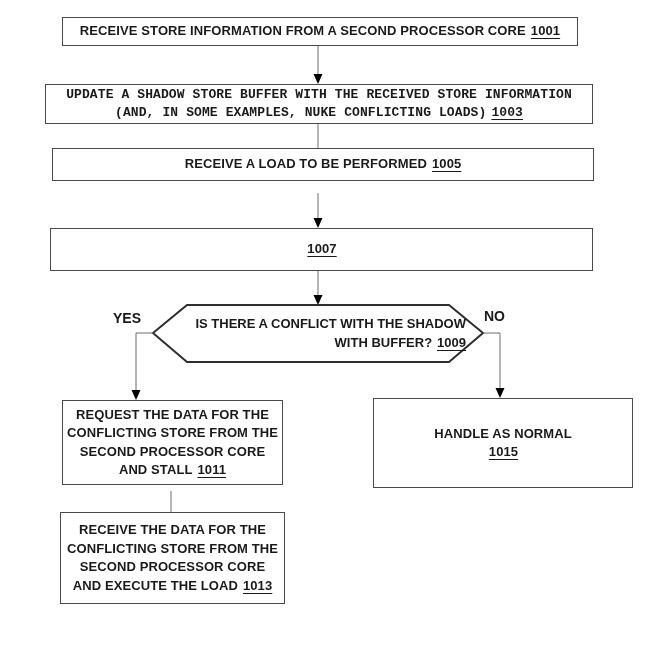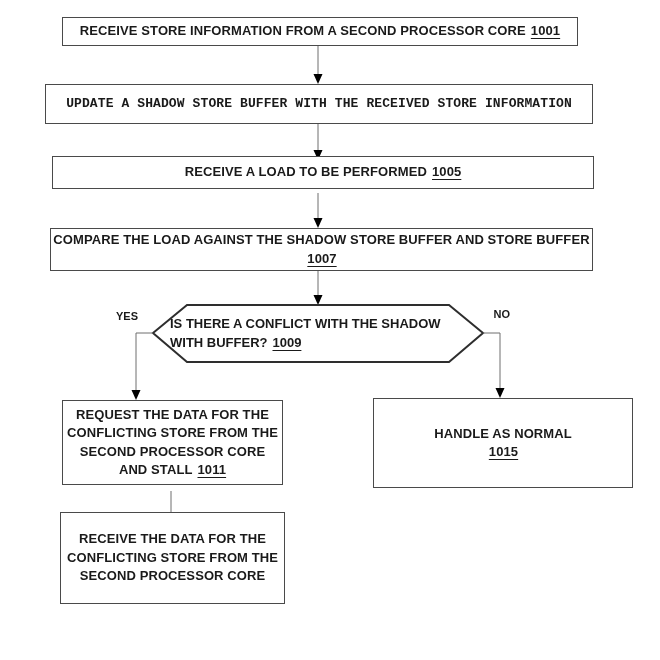--- a/index.html
+++ b/index.html
@@ -36,51 +36,51 @@
     font-size: 13px;
     font-weight: bold;
     line-height: 18.5px;
     letter-spacing: 0.1px;
   }
   .hex-text {
     position: absolute;
     display: flex;
     flex-direction: column;
     justify-content: center;
-    align-items: flex-start;
+    align-items: flex-end;
     text-align: center;
     font-size: 13px;
     font-weight: bold;
     line-height: 18.5px;
     background: transparent;
   }
   .ln { margin: 0; padding: 0; }
   .ref {
     text-decoration: underline;
     text-underline-offset: 2.5px;
     margin-left: 5px;
   }
   .ref.solo { margin-left: 1px; }
   .branch-label {
     position: absolute;
-    font-size: 11px;
+    font-size: 14px;
     font-weight: bold;
     color: #1a1a1a;
   }
   
   #b1001 { left: 62px;  top: 17px;  width: 516px; height: 29px; }
   #b1003 { left: 45px;  top: 84px;  width: 548px; height: 40px; font-family: Liberation Mono, monospace; }
-  #b1005 { left: 52px;  top: 156px; width: 542px; height: 33px; }
+  #b1005 { left: 52px;  top: 148px; width: 542px; height: 33px; }
   #b1007 { left: 50px;  top: 228px; width: 543px; height: 43px; }
   #t1009 { left: 170px; top: 305px; width: 296px; height: 57px; }
   #b1011 { left: 62px;  top: 400px; width: 221px; height: 85px; }
   #b1015 { left: 373px; top: 398px; width: 260px; height: 90px; }
   #b1013 { left: 60px;  top: 512px; width: 225px; height: 92px; }
   #lbl-yes { left: 110px; top: 310px; width: 34px; text-align: center; }
-  #lbl-no  { left: 484px; top: 308px; width: 26px; text-align: right; }
+  #lbl-no  { left: 484px; top: 308px; width: 26px; text-align: left; }
 </style>
 </head>
 <body>
 
 <div class="canvas">
 
   <svg class="wires" viewBox="0 0 660 660" xmlns="http://www.w3.org/2000/svg">
 
     <line x1="318" y1="46" x2="318" y2="76" stroke="#6e6e6e" stroke-width="1"></line>
     <polygon points="313.5,74 322.5,74 318,84" fill="#000000"></polygon>
@@ -105,28 +105,28 @@
     <line x1="171" y1="491" x2="171" y2="520" stroke="#6e6e6e" stroke-width="1"></line>
     <polygon points="166.5,518 175.5,518 171,528" fill="#000000"></polygon>
   </svg>
 
   <div class="box" id="b1001">
     <p class="ln"><span>RECEIVE STORE INFORMATION FROM A SECOND PROCESSOR CORE</span><span class="ref">1001</span></p>
   </div>
 
   <div class="box" id="b1003">
     <p class="ln"><span>UPDATE A SHADOW STORE BUFFER WITH THE RECEIVED STORE INFORMATION</span></p>
+    <p class="ln"><span>(AND, IN SOME EXAMPLES, NUKE CONFLICTING LOADS)</span><span class="ref">1003</span></p>
   </div>
 
   <div class="box" id="b1005">
     <p class="ln"><span>RECEIVE A LOAD TO BE PERFORMED</span><span class="ref">1005</span></p>
   </div>
 
   <div class="box" id="b1007">
-    <p class="ln"><span>COMPARE THE LOAD AGAINST THE SHADOW STORE BUFFER AND STORE BUFFER</span></p>
     <p class="ln"><span class="ref solo">1007</span></p>
   </div>
 
   <div class="hex-text" id="t1009">
     <p class="ln"><span>IS THERE A CONFLICT WITH THE SHADOW</span></p>
     <p class="ln"><span>WITH BUFFER?</span><span class="ref">1009</span></p>
   </div>
 
   <div class="branch-label" id="lbl-yes">YES</div>
   <div class="branch-label" id="lbl-no">NO</div>
@@ -140,15 +140,16 @@
 
   <div class="box" id="b1015">
     <p class="ln"><span>HANDLE AS NORMAL</span></p>
     <p class="ln"><span class="ref solo">1015</span></p>
   </div>
 
   <div class="box" id="b1013">
     <p class="ln"><span>RECEIVE THE DATA FOR THE</span></p>
     <p class="ln"><span>CONFLICTING STORE FROM THE</span></p>
     <p class="ln"><span>SECOND PROCESSOR CORE</span></p>
+    <p class="ln"><span>AND EXECUTE THE LOAD</span><span class="ref">1013</span></p>
   </div>
 
 </div>
 
 </body></html>

